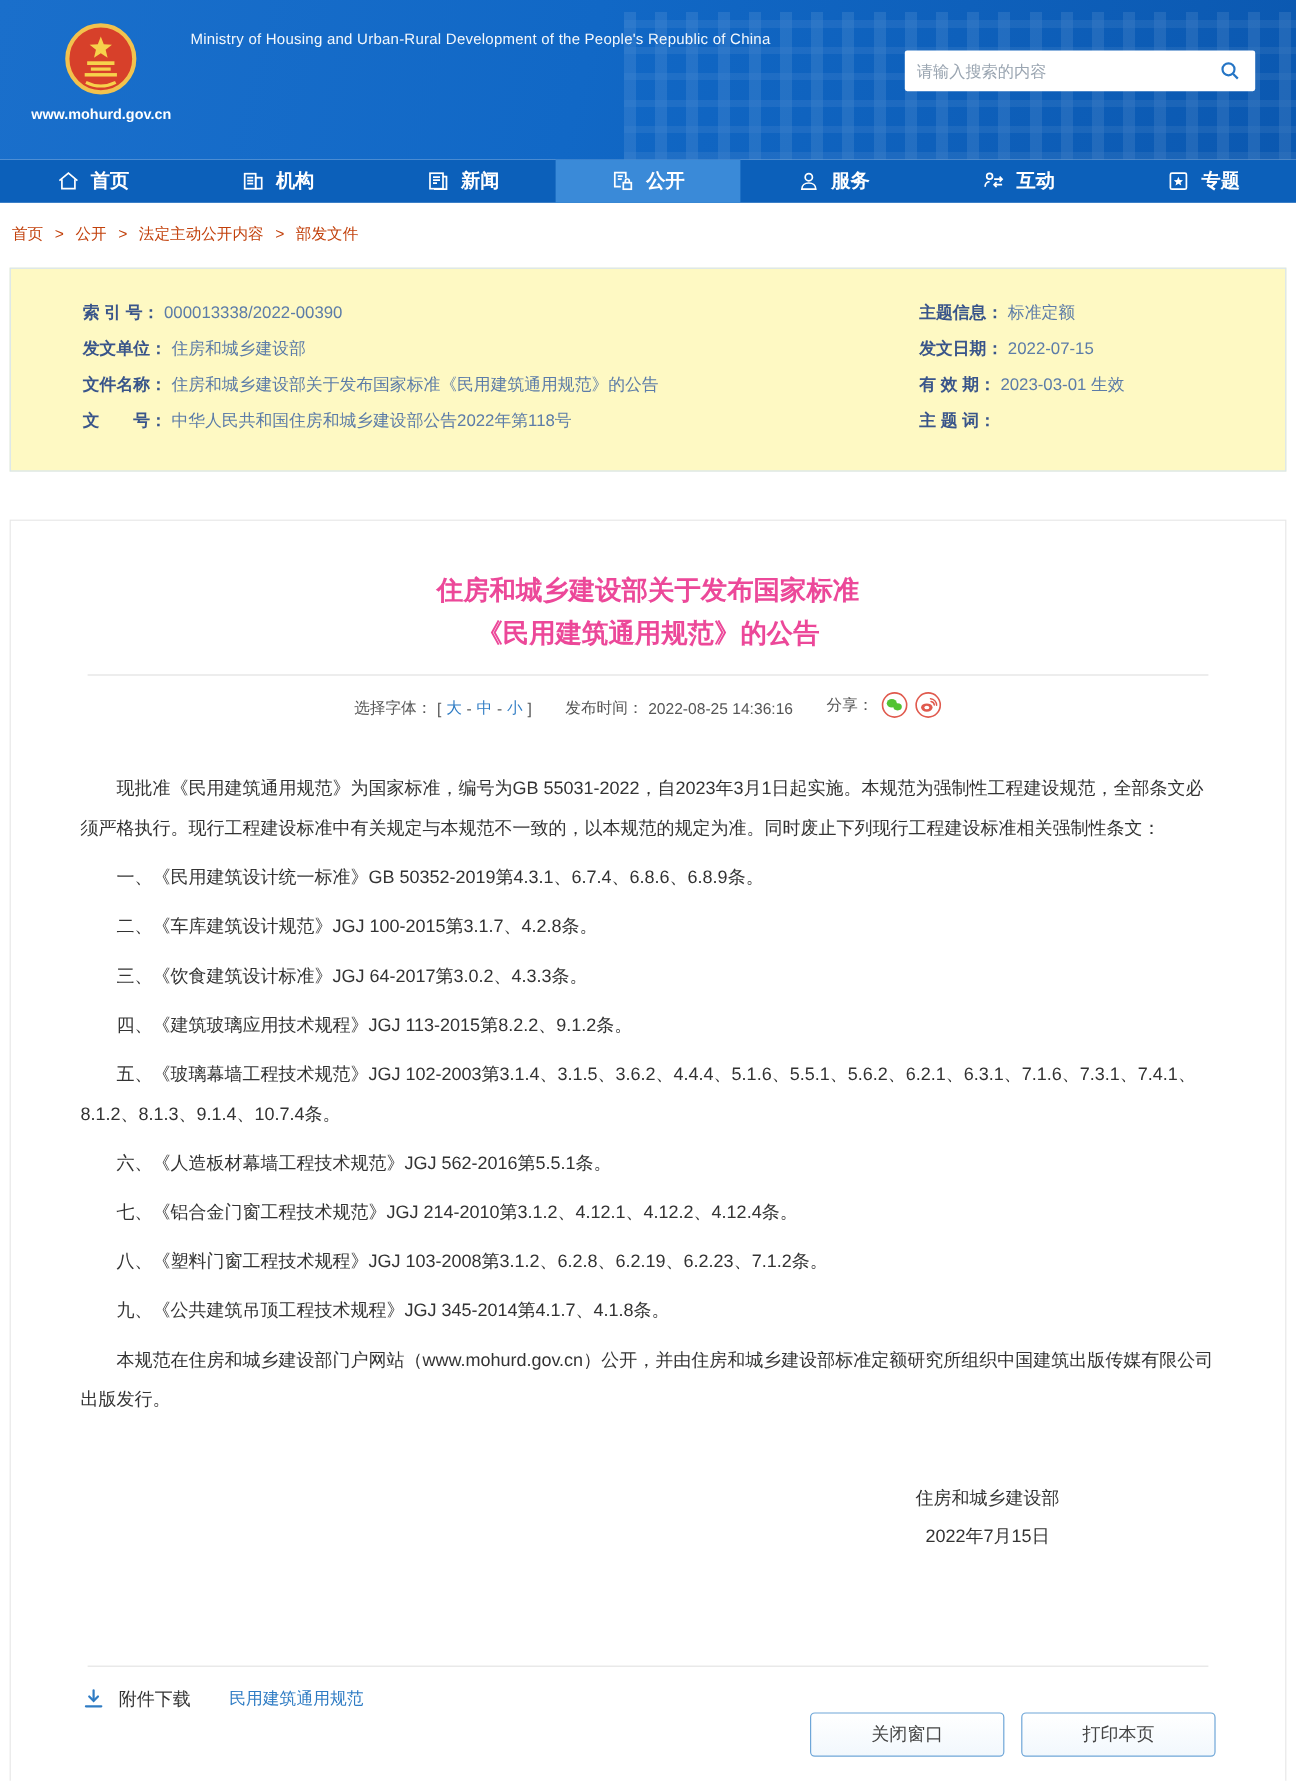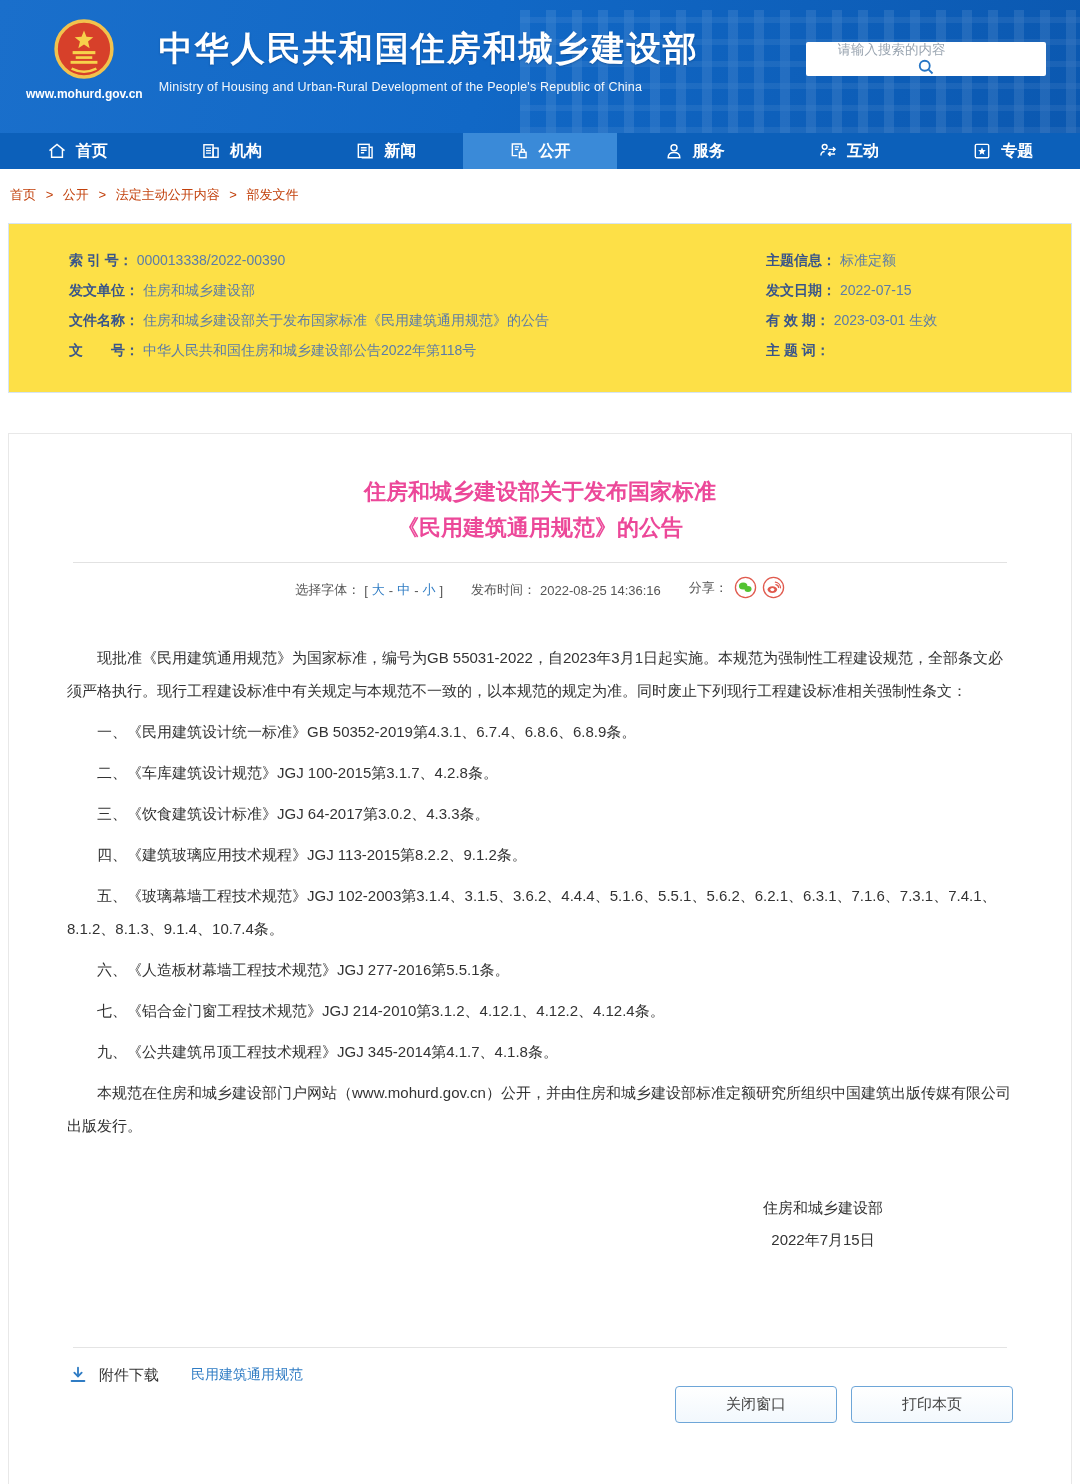--- a/index.html
+++ b/index.html
@@ -13,40 +13,40 @@
     background:
       repeating-linear-gradient(90deg, rgba(255,255,255,.5) 0 10px, transparent 10px 26px),
       repeating-linear-gradient(0deg, rgba(255,255,255,.35) 0 6px, transparent 6px 22px); }
   .brand { position:absolute; left:26px; top:18px; display:flex; align-items:flex-start; }
   .emblem-wrap { display:flex; flex-direction:column; align-items:center; }
   .emblem-wrap .site-url { color:#fff; font-size:12px; font-weight:700; margin-top:3px; white-space:nowrap; }
   .titles { margin-left:16px; color:#fff; }
   .titles .zh { font-size:34px; font-weight:700; letter-spacing:2px; margin-top:8px;
     text-shadow:0 1px 2px rgba(0,40,90,.35); }
   .titles .en { font-size:12.5px; margin-top:8px; opacity:.95; letter-spacing:.2px; }
-  .searchbox { position:absolute; right:34px; top:42px; width:240px; height:34px; background:#fff;
-    border-radius:2px; display:flex; align-items:center; padding:0 10px;flex-direction:column; }
+  .searchbox { position:absolute; right:34px; top:42px; width:292px; height:34px; background:#fff;
+    border-radius:2px; display:flex; align-items:center; padding:0 10px; }
   .searchbox input { flex:1; border:none; outline:none; font-size:13.5px; color:#333; }
   .searchbox input::placeholder { color:#9aa5b1; }
   .search-btn { width:22px; height:22px; display:flex; align-items:center; justify-content:center; cursor:pointer; }
 
   
   .nav { display:flex; height:36px; background:#0c60ba; }
   .nav-item { flex:1; display:flex; align-items:center; justify-content:center; gap:9px;
     color:#fff; font-size:16px; font-weight:700; cursor:pointer; }
   .nav-item.active { background:#3a8ad8; }
   .nav-item svg { display:block; }
 
   
   .breadcrumb { padding:17px 0 15px 10px; font-size:13px; color:#c2410c; }
   .breadcrumb span { margin-right:6px; }
   .crumb { cursor:pointer; }
 
   
-  .doc-info { margin:4px 8px 0; background:#fde047; border:1px solid #d6e4f2;
+  .doc-info { margin:4px 8px 0; background:#fef9c3; border:1px solid #d6e4f2;
     padding:26px 8px 22px 60px; display:grid; grid-template-columns:697px 1fr; }
   .info-row { font-size:14px; line-height:20px; margin-bottom:10px; white-space:nowrap; }
   .info-label { color:#39558a; font-weight:700; }
   .info-value { color:#5c7ca8; }
 
   
   .article { margin:40px 8px 0; background:#fff; border:1px solid #e8e8e8;
     height:1069px; padding:40px 58px 0; overflow:hidden; }
   .art-title { text-align:center; font-size:22px; font-weight:700; color:#ec4899; line-height:36px; }
   .title-divider { border:none; border-top:1px solid #e2e2e2; margin:16px 6px 0; }
@@ -87,21 +87,20 @@
           <polygon points="30,12 32.4,18.2 39,18.6 33.9,22.8 35.5,29.2 30,25.6 24.5,29.2 26.1,22.8 21,18.6 27.6,18.2" fill="#f7d24b"></polygon>
           <rect x="19" y="32" width="22" height="3" fill="#f7d24b"></rect>
           <rect x="22" y="37" width="16" height="2.6" fill="#f7d24b"></rect>
           <rect x="17" y="41.5" width="26" height="2.8" fill="#f7d24b"></rect>
           <path d="M18 49c8 4 16 4 24 0" fill="none" stroke="#f7d24b" stroke-width="2.4"></path>
         </svg>
       </span>
       <span class="site-url">www.mohurd.gov.cn</span>
     </div>
     <div class="titles">
-      <div class="zh">中华人民共和国住房和城乡建设部</div>
       <div class="en">Ministry of Housing and Urban-Rural Development of the People's Republic of China</div>
     </div>
   </div>
   <div class="searchbox">
     <input type="text" placeholder="请输入搜索的内容" style="">
     <span class="search-btn">
       <svg width="20" height="20" viewBox="0 0 24 24" fill="none" stroke="#2575c5" stroke-width="2.2">
         <circle cx="10.5" cy="10.5" r="6"></circle>
           <path d="M15.2 15.2l4.6 4.6"></path>
       </svg>
@@ -274,22 +273,23 @@
     </span>
   </div>
 
   <div class="art-body">
     <p>现批准《民用建筑通用规范》为国家标准，编号为GB 55031-2022，自2023年3月1日起实施。本规范为强制性工程建设规范，全部条文必须严格执行。现行工程建设标准中有关规定与本规范不一致的，以本规范的规定为准。同时废止下列现行工程建设标准相关强制性条文：</p>
     <p>一、《民用建筑设计统一标准》GB 50352-2019第4.3.1、6.7.4、6.8.6、6.8.9条。</p>
     <p>二、《车库建筑设计规范》JGJ 100-2015第3.1.7、4.2.8条。</p>
     <p>三、《饮食建筑设计标准》JGJ 64-2017第3.0.2、4.3.3条。</p>
     <p>四、《建筑玻璃应用技术规程》JGJ 113-2015第8.2.2、9.1.2条。</p>
     <p>五、《玻璃幕墙工程技术规范》JGJ 102-2003第3.1.4、3.1.5、3.6.2、4.4.4、5.1.6、5.5.1、5.6.2、6.2.1、6.3.1、7.1.6、7.3.1、7.4.1、8.1.2、8.1.3、9.1.4、10.7.4条。</p>
-    <p>六、《人造板材幕墙工程技术规范》JGJ 277-2016第5.5.1条。</p>
+    <p>六、《人造板材幕墙工程技术规范》JGJ 562-2016第5.5.1条。</p>
     <p>七、《铝合金门窗工程技术规范》JGJ 214-2010第3.1.2、4.12.1、4.12.2、4.12.4条。</p>
+    <p>八、《塑料门窗工程技术规程》JGJ 103-2008第3.1.2、6.2.8、6.2.19、6.2.23、7.1.2条。</p>
     <p>九、《公共建筑吊顶工程技术规程》JGJ 345-2014第4.1.7、4.1.8条。</p>
     <p>本规范在住房和城乡建设部门户网站（www.mohurd.gov.cn）公开，并由住房和城乡建设部标准定额研究所组织中国建筑出版传媒有限公司出版发行。</p>
   </div>
 
   <div class="signature">
     <div class="sig-inner">
       <div>住房和城乡建设部</div>
       <div>2022年7月15日</div>
     </div>
   </div>

